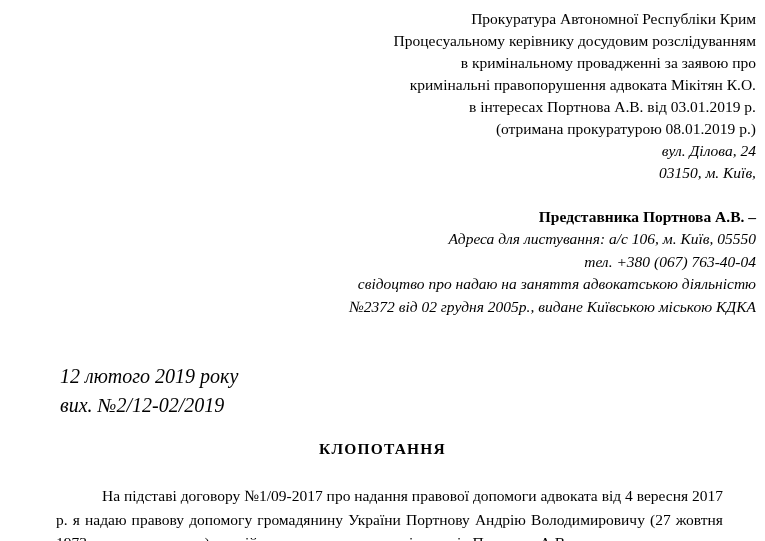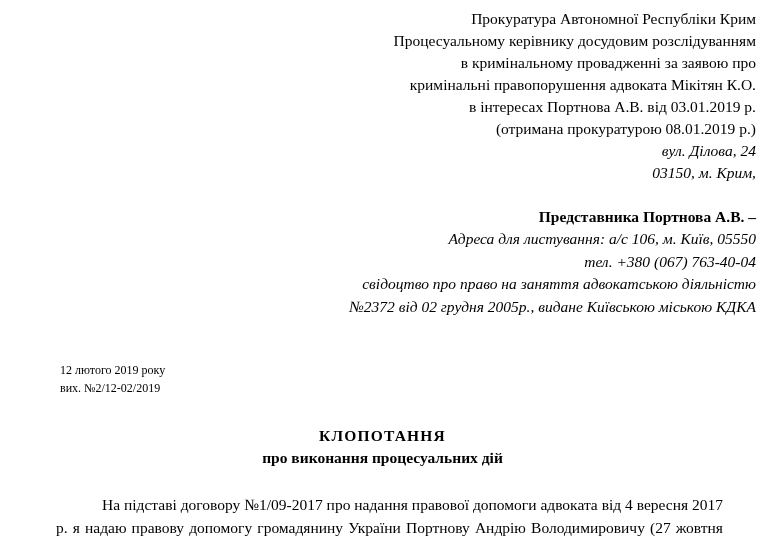--- a/index.html
+++ b/index.html
@@ -53,25 +53,26 @@
   }
   .rep-block .italic-line {
     font-style: italic;
     font-size: 15.5px;
     line-height: 1.45;
     white-space: nowrap;
   }
   .date-block {
     margin-top: 44px;
     margin-left: 4px;
-    font-size: 12px;
+    font-size: 20px;
     line-height: 1.45;
+    font-style: italic;
   }
   .title-block {
-    margin-top: 30px;
+    margin-top: 20px;
     text-align: center;
     padding-right: 20px;
   }
   .title-main {
     font-weight: bold;
     font-size: 15.5px;
     letter-spacing: 1.2px;
   }
   .title-sub {
     font-weight: bold;
@@ -93,36 +94,35 @@
 <div class="page">
 
   <div class="addressee-block">
     <div class="bold-line">Прокуратура Автономної Республіки Крим</div>
     <div class="bold-line">Процесуальному керівнику досудовим розслідуванням</div>
     <div class="bold-line">в кримінальному провадженні за заявою про</div>
     <div class="bold-line">кримінальні правопорушення адвоката Мікітян К.О.</div>
     <div class="bold-line">в інтересах Портнова А.В. від 03.01.2019 р.</div>
     <div class="bold-line">(отримана прокуратурою 08.01.2019 р.)</div>
     <div class="italic-line">вул. Ділова, 24</div>
-    <div class="italic-line">03150, м. Крим,</div>
+    <div class="italic-line">03150, м. Київ,</div>
   </div>
 
   <div class="rep-block">
     <div class="bold-line">Представника Портнова А.В. –</div>
     <div class="italic-line">Адреса для листування: а/с 106, м. Київ, 05550</div>
     <div class="italic-line">тел. +380 (067) 763-40-04</div>
-    <div class="italic-line">свідоцтво про право на заняття адвокатською діяльністю</div>
+    <div class="italic-line">свідоцтво про надаю на заняття адвокатською діяльністю</div>
     <div class="italic-line">№2372 від 02 грудня 2005р., видане Київською міською КДКА</div>
   </div>
 
   <div class="date-block">
     <div>12 лютого 2019 року</div>
     <div>вих. №2/12-02/2019</div>
   </div>
 
   <div class="title-block">
     <div class="title-main">КЛОПОТАННЯ</div>
-    <div class="title-sub">про виконання процесуальних дій</div>
   </div>
 
   <div class="body-block">На підставі договору №1/09-2017 про надання правової допомоги адвоката від 4 вересня 2017 р. я надаю правову допомогу громадянину України Портнову Андрію Володимировичу (27 жовтня 1973 року народження) та здійснюю представництво інтересів Портнова А.В.</div>
 
 </div>
 
 </body></html>

